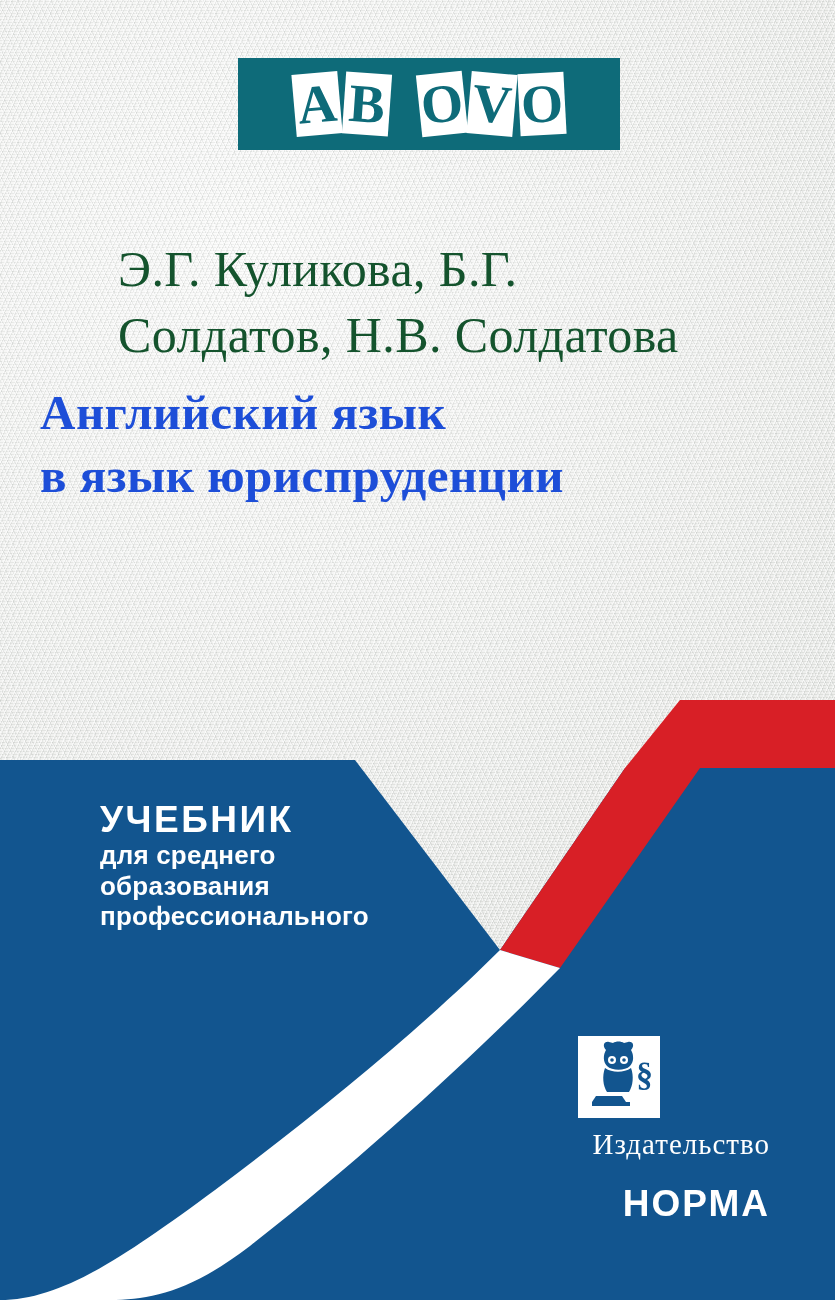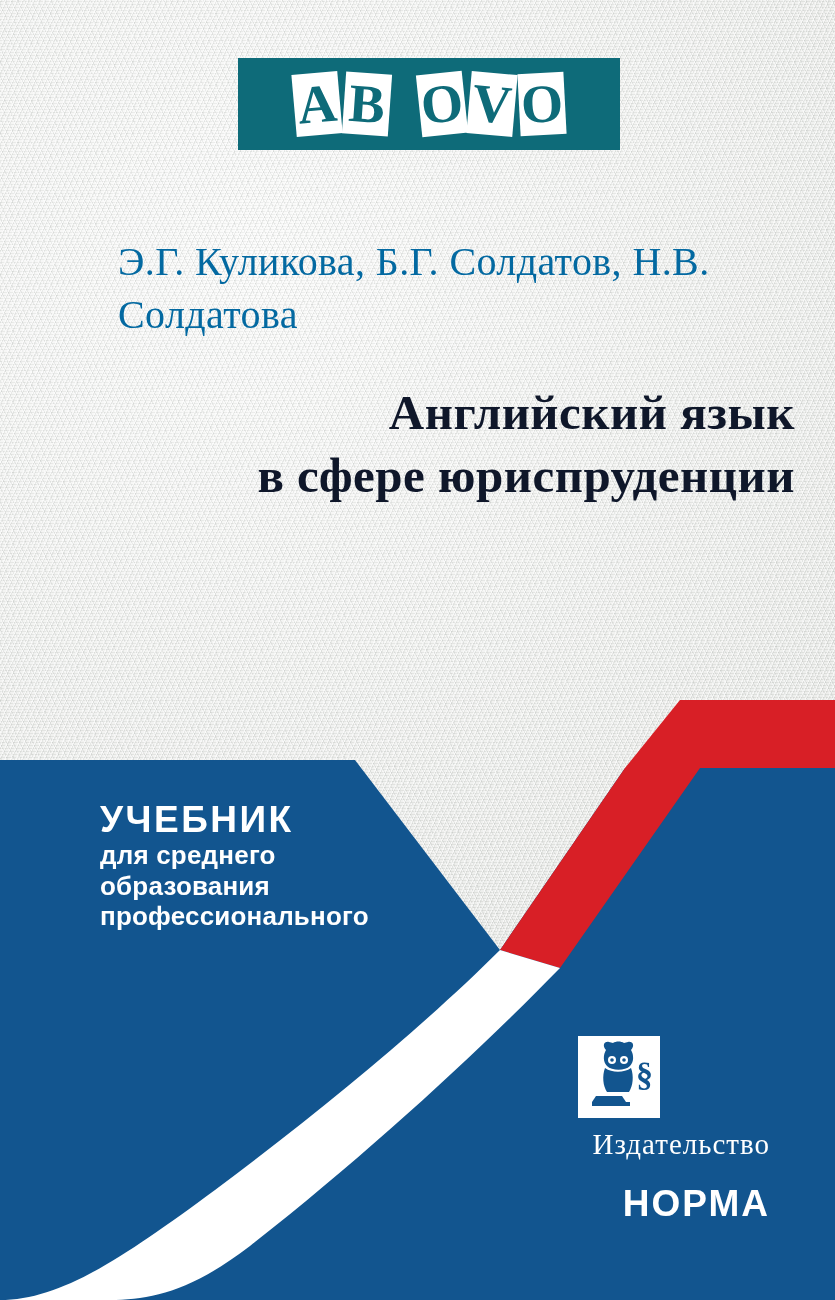--- a/index.html
+++ b/index.html
@@ -74,38 +74,38 @@
   .lt-v  { transform: rotate(5deg); }
   .lt-o2 { transform: rotate(-3deg); }
 
   
   .authors {
     position: absolute;
     left: 118px;
     top: 236px;
     width: 600px;
     font-family: "Liberation Serif", serif;
-    font-size: 40px;
+    font-size: 50px;
     line-height: 1.32;
-    color: #0369a1;
+    color: #14532d;
     letter-spacing: 0.4px;
   }
 
   
   .title {
     position: absolute;
     left: 40px;
     top: 382px;
     width: 755px;
-    text-align: right;
+    text-align: left;
     font-family: "Liberation Serif", serif;
     font-weight: bold;
     font-size: 49px;
     line-height: 1.28;
-    color: #0f172a;
+    color: #1d4ed8;
     letter-spacing: 0.5px;
   }
   .title .line2 { display: block; }
 
   
   .bottom-art {
     position: absolute;
     left: 0;
     top: 700px;
     width: 835px;
@@ -182,21 +182,21 @@
       <span class="logo-letter lt-o1">O</span>
       <span class="logo-letter lt-v">V</span>
       <span class="logo-letter lt-o2">O</span>
     </span>
   </div>
 
   <div class="authors">Э.Г. Куликова, Б.Г. Солдатов, Н.В. Солдатова</div>
 
   <div class="title">
     <span class="line1">Английский язык</span>
-    <span class="line2">в сфере юриспруденции</span>
+    <span class="line2">в язык юриспруденции</span>
   </div>
 
   <div class="bottom-art">
     <svg width="835" height="600" viewBox="0 0 835 600" xmlns="http://www.w3.org/2000/svg">
 
       <path d="M0 60 L355 60 L500 250 L625 68 L835 68 L835 600 L0 600 Z" fill="#12558f"></path>
 
       <path d="M625 68 L680 0 L835 0 L835 68 L700 68 L560 268 L500 250 Z" fill="#d81f26"></path>
 
       <path d="M0 600 C 60 600, 120 560, 215 490 C 330 404, 430 320, 500 250 L560 268 C 480 350, 370 452, 250 546 C 190 592, 150 600, 110 600 Z" fill="#ffffff"></path>

